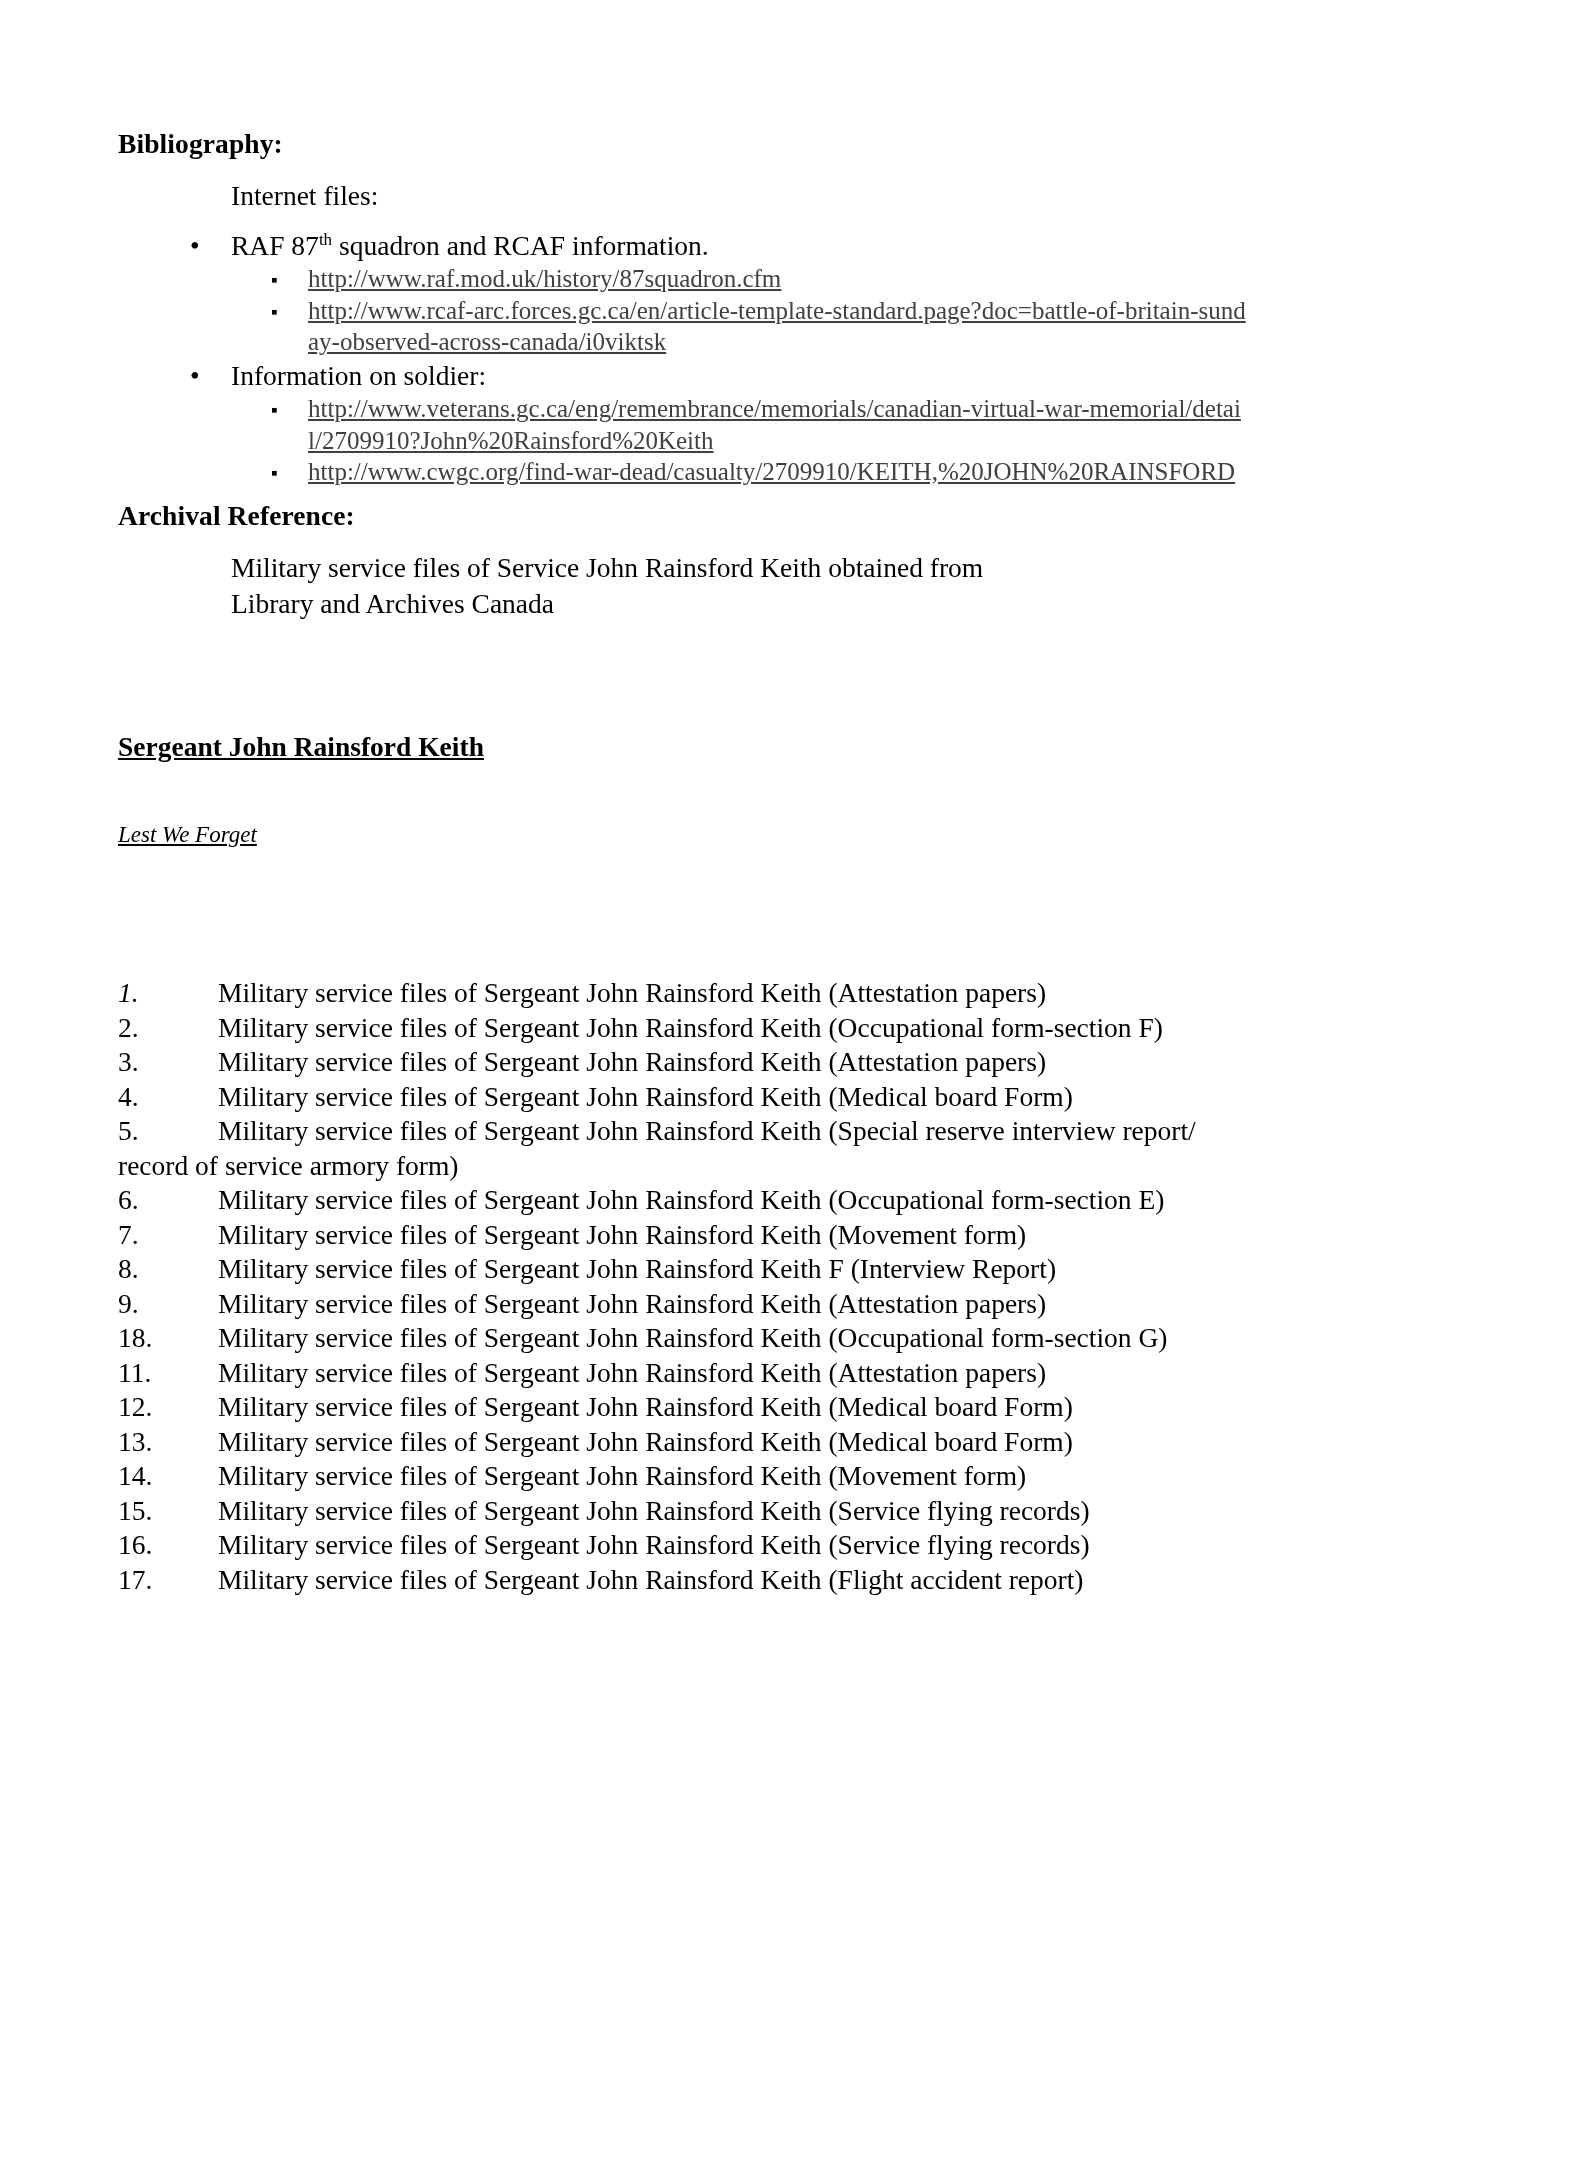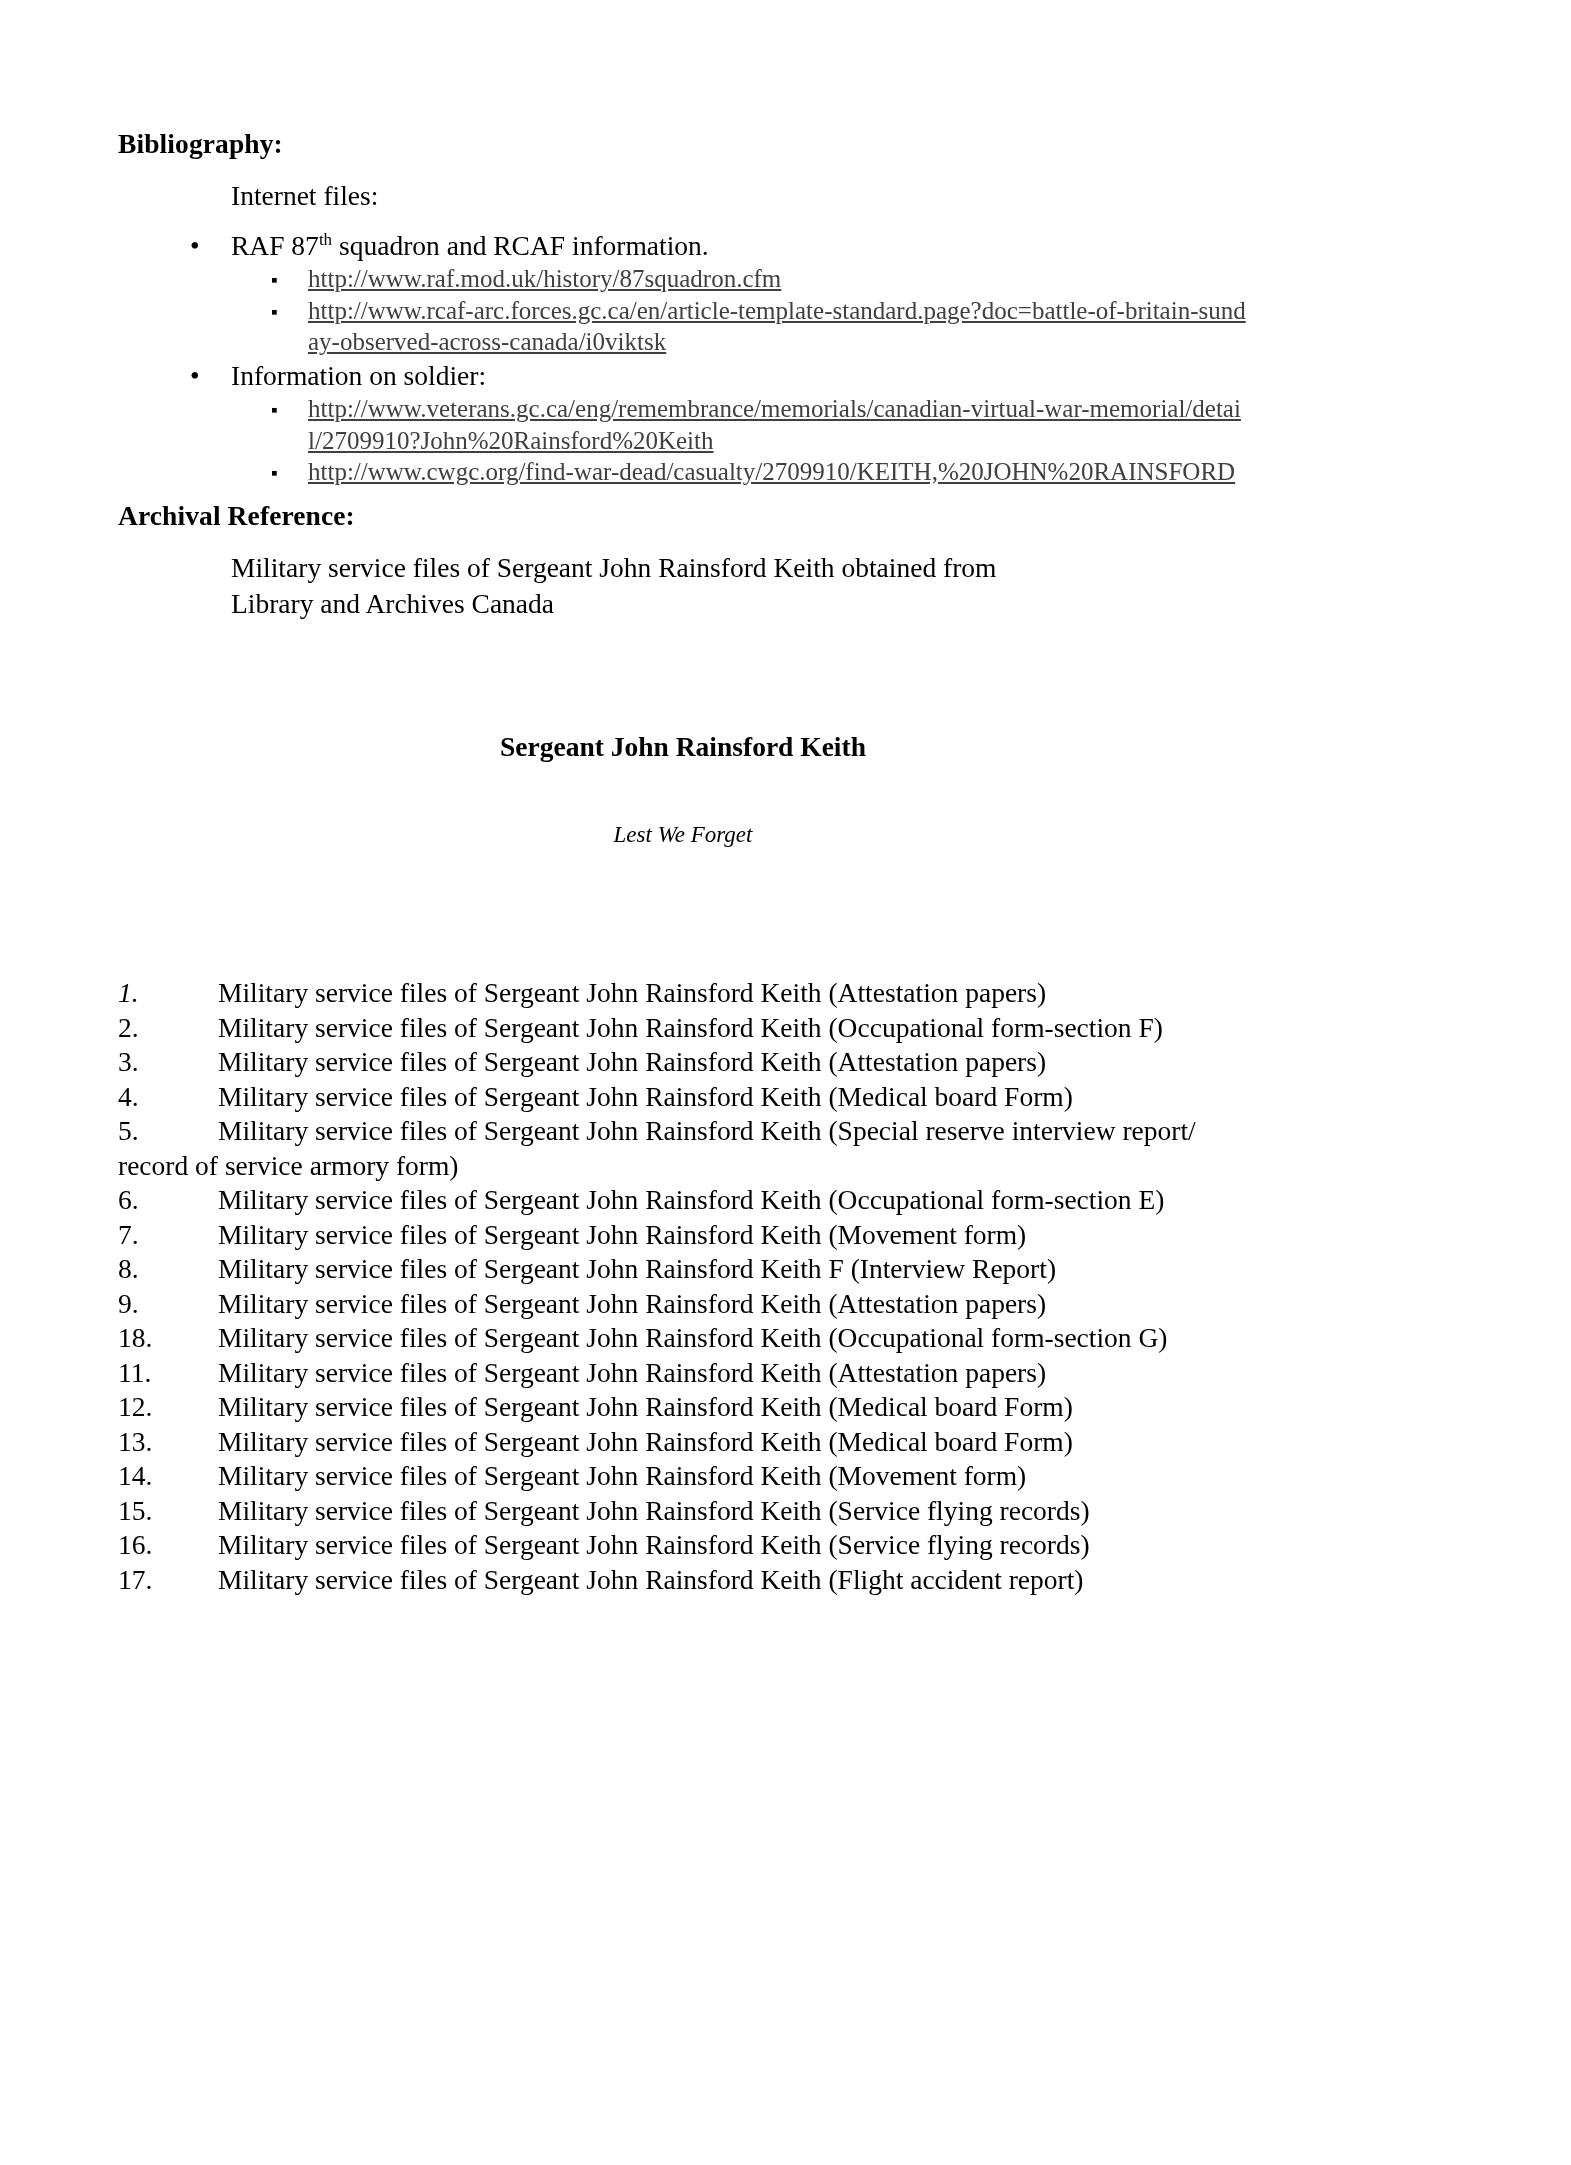--- a/index.html
+++ b/index.html
@@ -86,21 +86,21 @@
   }
   sup.ord {
     font-size: 0.62em;
     vertical-align: super;
     line-height: 0;
   }
 
   
   .memorial {
     margin-top: 108px;
-    text-align: center;
+    text-decoration: underline;
   }
   .memorial-name {
     font-weight: bold;
     font-size: 27.5px;
     line-height: 1.2;
     margin: 0;
   }
   .memorial-motto {
     font-style: italic;
     font-size: 23px;
@@ -145,21 +145,21 @@
           <li class="l2item"><span class="bullet-sq">▪</span><a class="url" href="#">http://www.rcaf-arc.forces.gc.ca/en/article-template-standard.page?doc=battle-of-britain-sunday-observed-across-canada/i0viktsk</a></li>
         </ul></li>
       <li class="l1item"><span class="bullet-dot">•</span><span>Information on soldier:</span><ul class="level2">
           <li class="l2item"><span class="bullet-sq">▪</span><a class="url" href="#">http://www.veterans.gc.ca/eng/remembrance/memorials/canadian-virtual-war-memorial/detail/2709910?John%20Rainsford%20Keith</a></li>
           <li class="l2item"><span class="bullet-sq">▪</span><a class="url" href="#">http://www.cwgc.org/find-war-dead/casualty/2709910/KEITH,%20JOHN%20RAINSFORD</a></li>
         </ul></li>
     </ul>
 
   <h1 class="section-heading" style="margin-top:12px;">Archival Reference:</h1>
 
-  <p class="indent-para" style="padding-right:190px;">Military service files of Sergeant John Rainsford Keith obtained from Library and Archives Canada</p>
+  <p class="indent-para" style="padding-right:190px;">Military service files of Service John Rainsford Keith obtained from Library and Archives Canada</p>
 
   <div class="memorial">
     <p class="memorial-name">Sergeant John Rainsford Keith</p>
     <p class="memorial-motto">Lest We Forget</p>
   </div>
 
   <div class="endnotes" id="endnote-list">
       <p class="endnote italic-num"><span class="num">1.</span><span class="txt">Military service files of Sergeant John Rainsford Keith (Attestation papers)</span></p>
       <p class="endnote"><span class="num">2.</span><span class="txt">Military service files of Sergeant John Rainsford Keith (Occupational form-section F)</span></p>
       <p class="endnote"><span class="num">3.</span><span class="txt">Military service files of Sergeant John Rainsford Keith (Attestation papers)</span></p>

